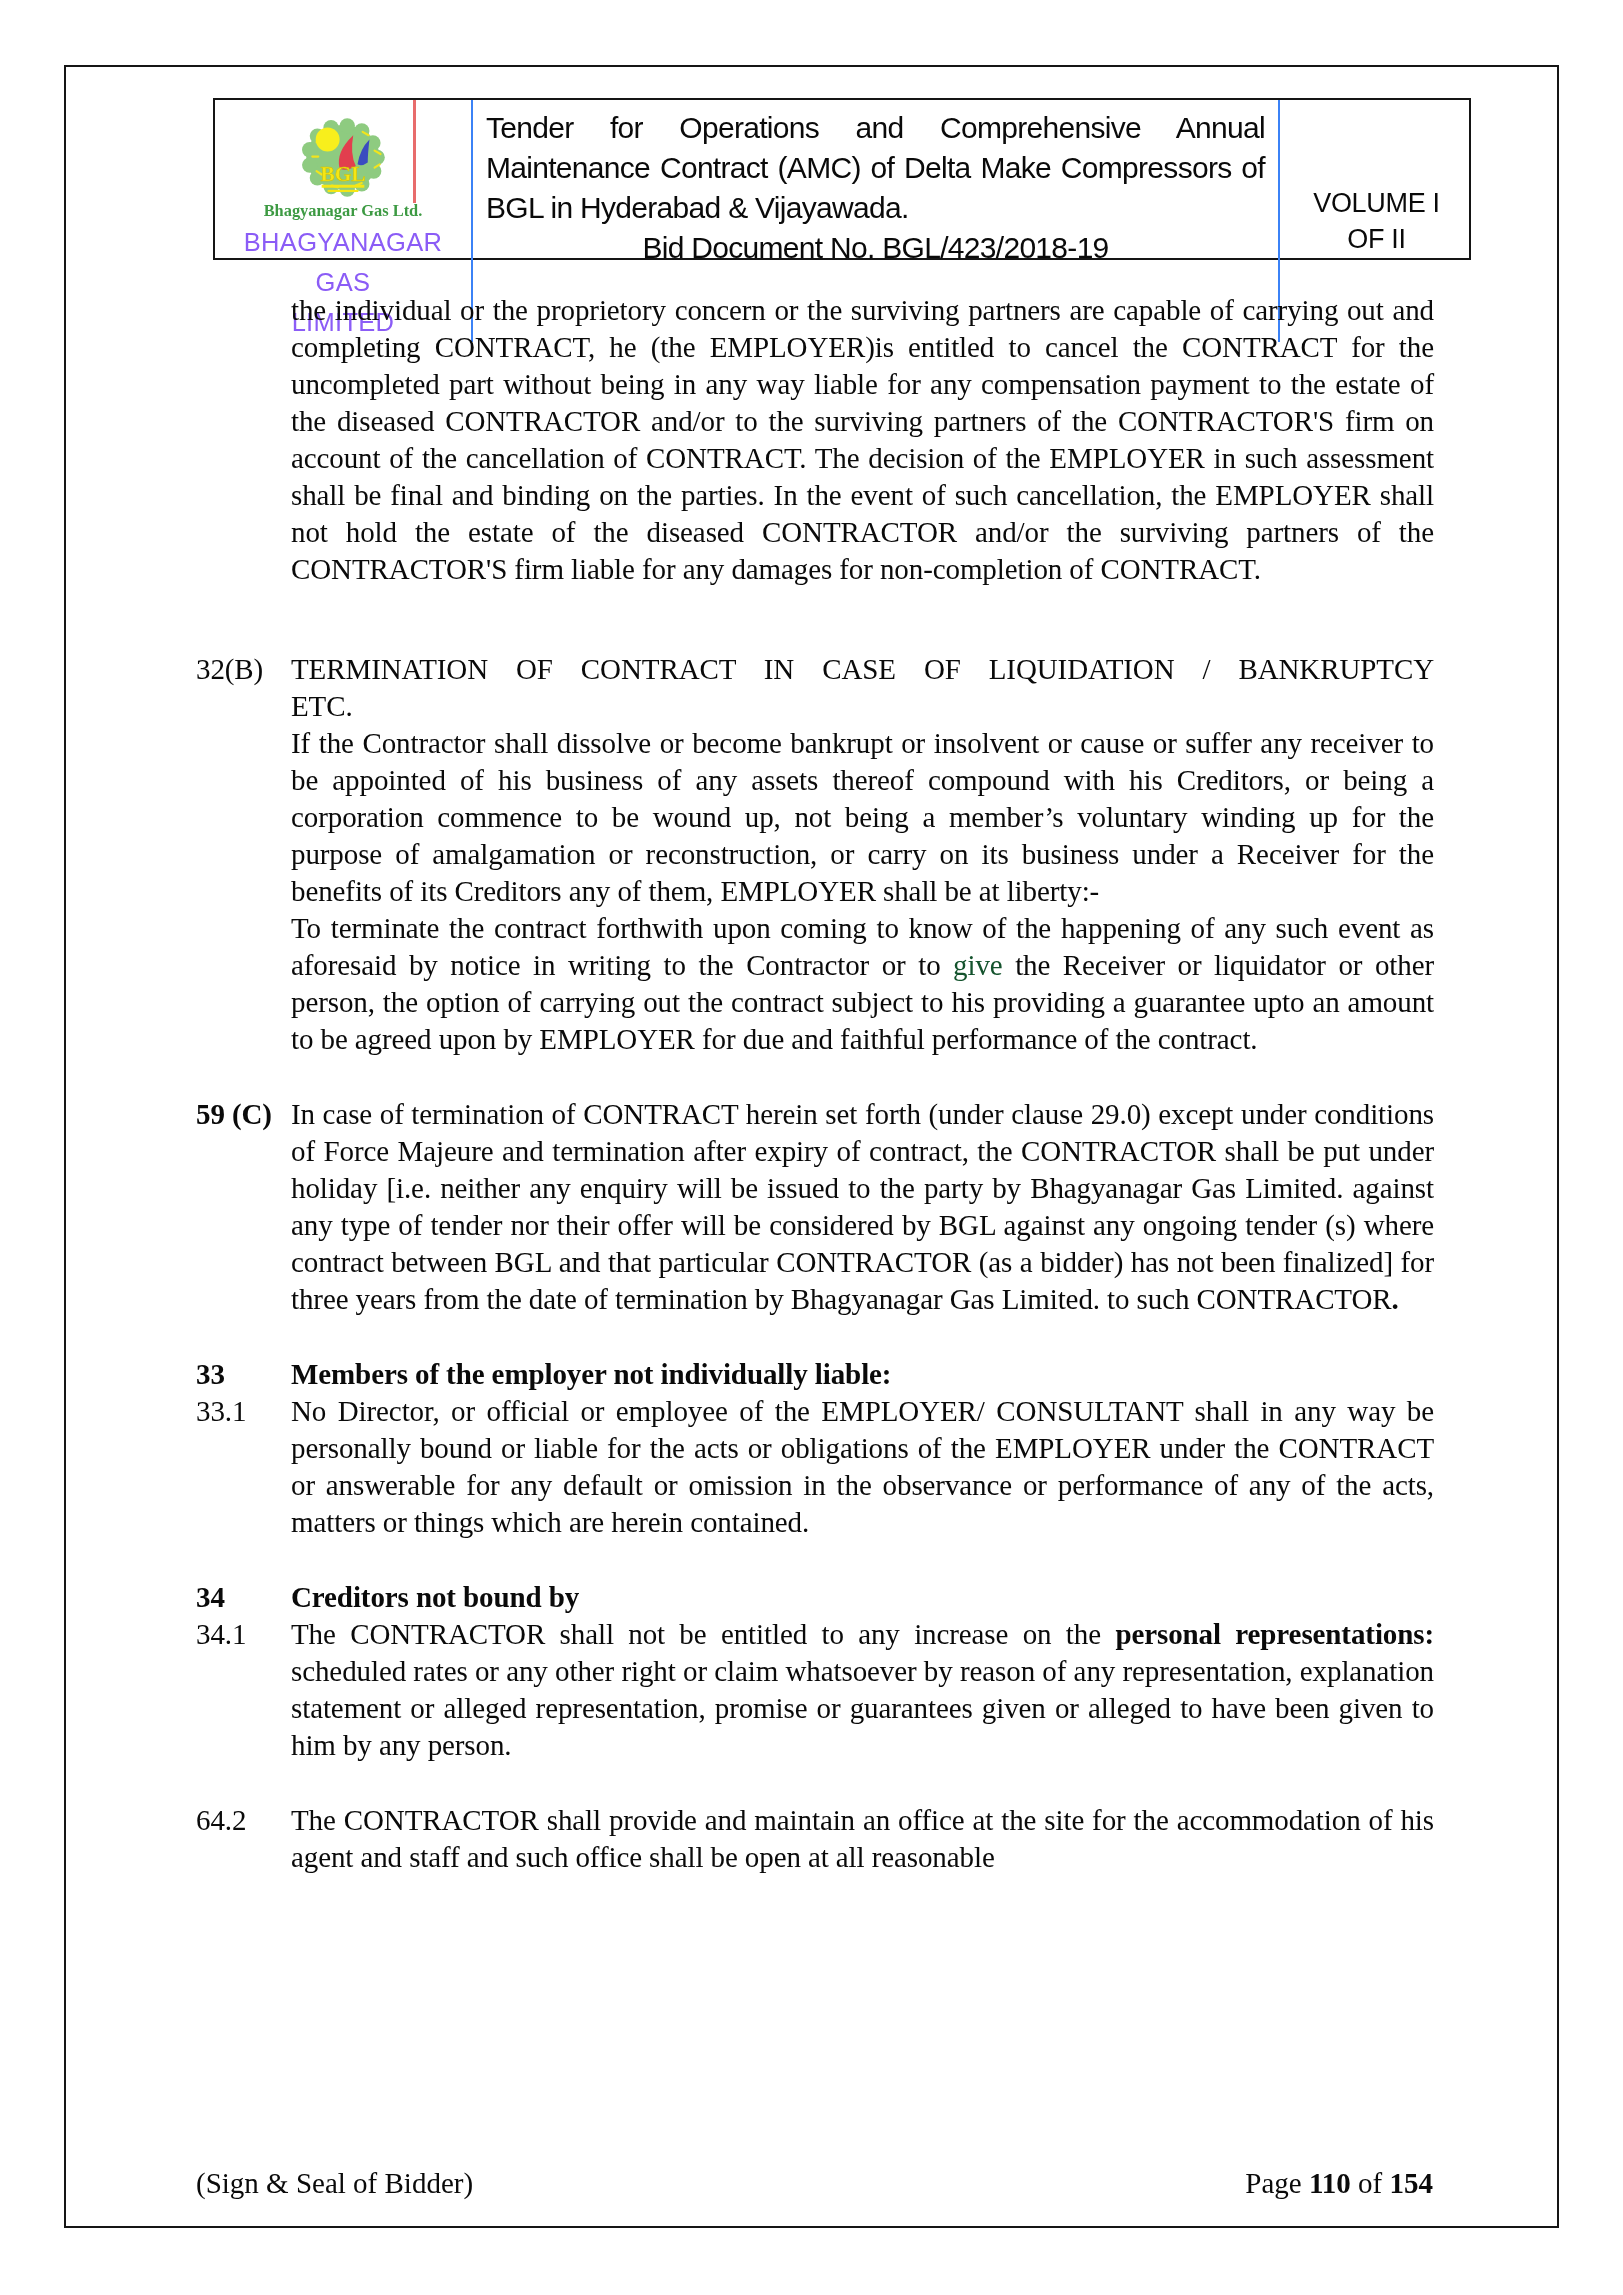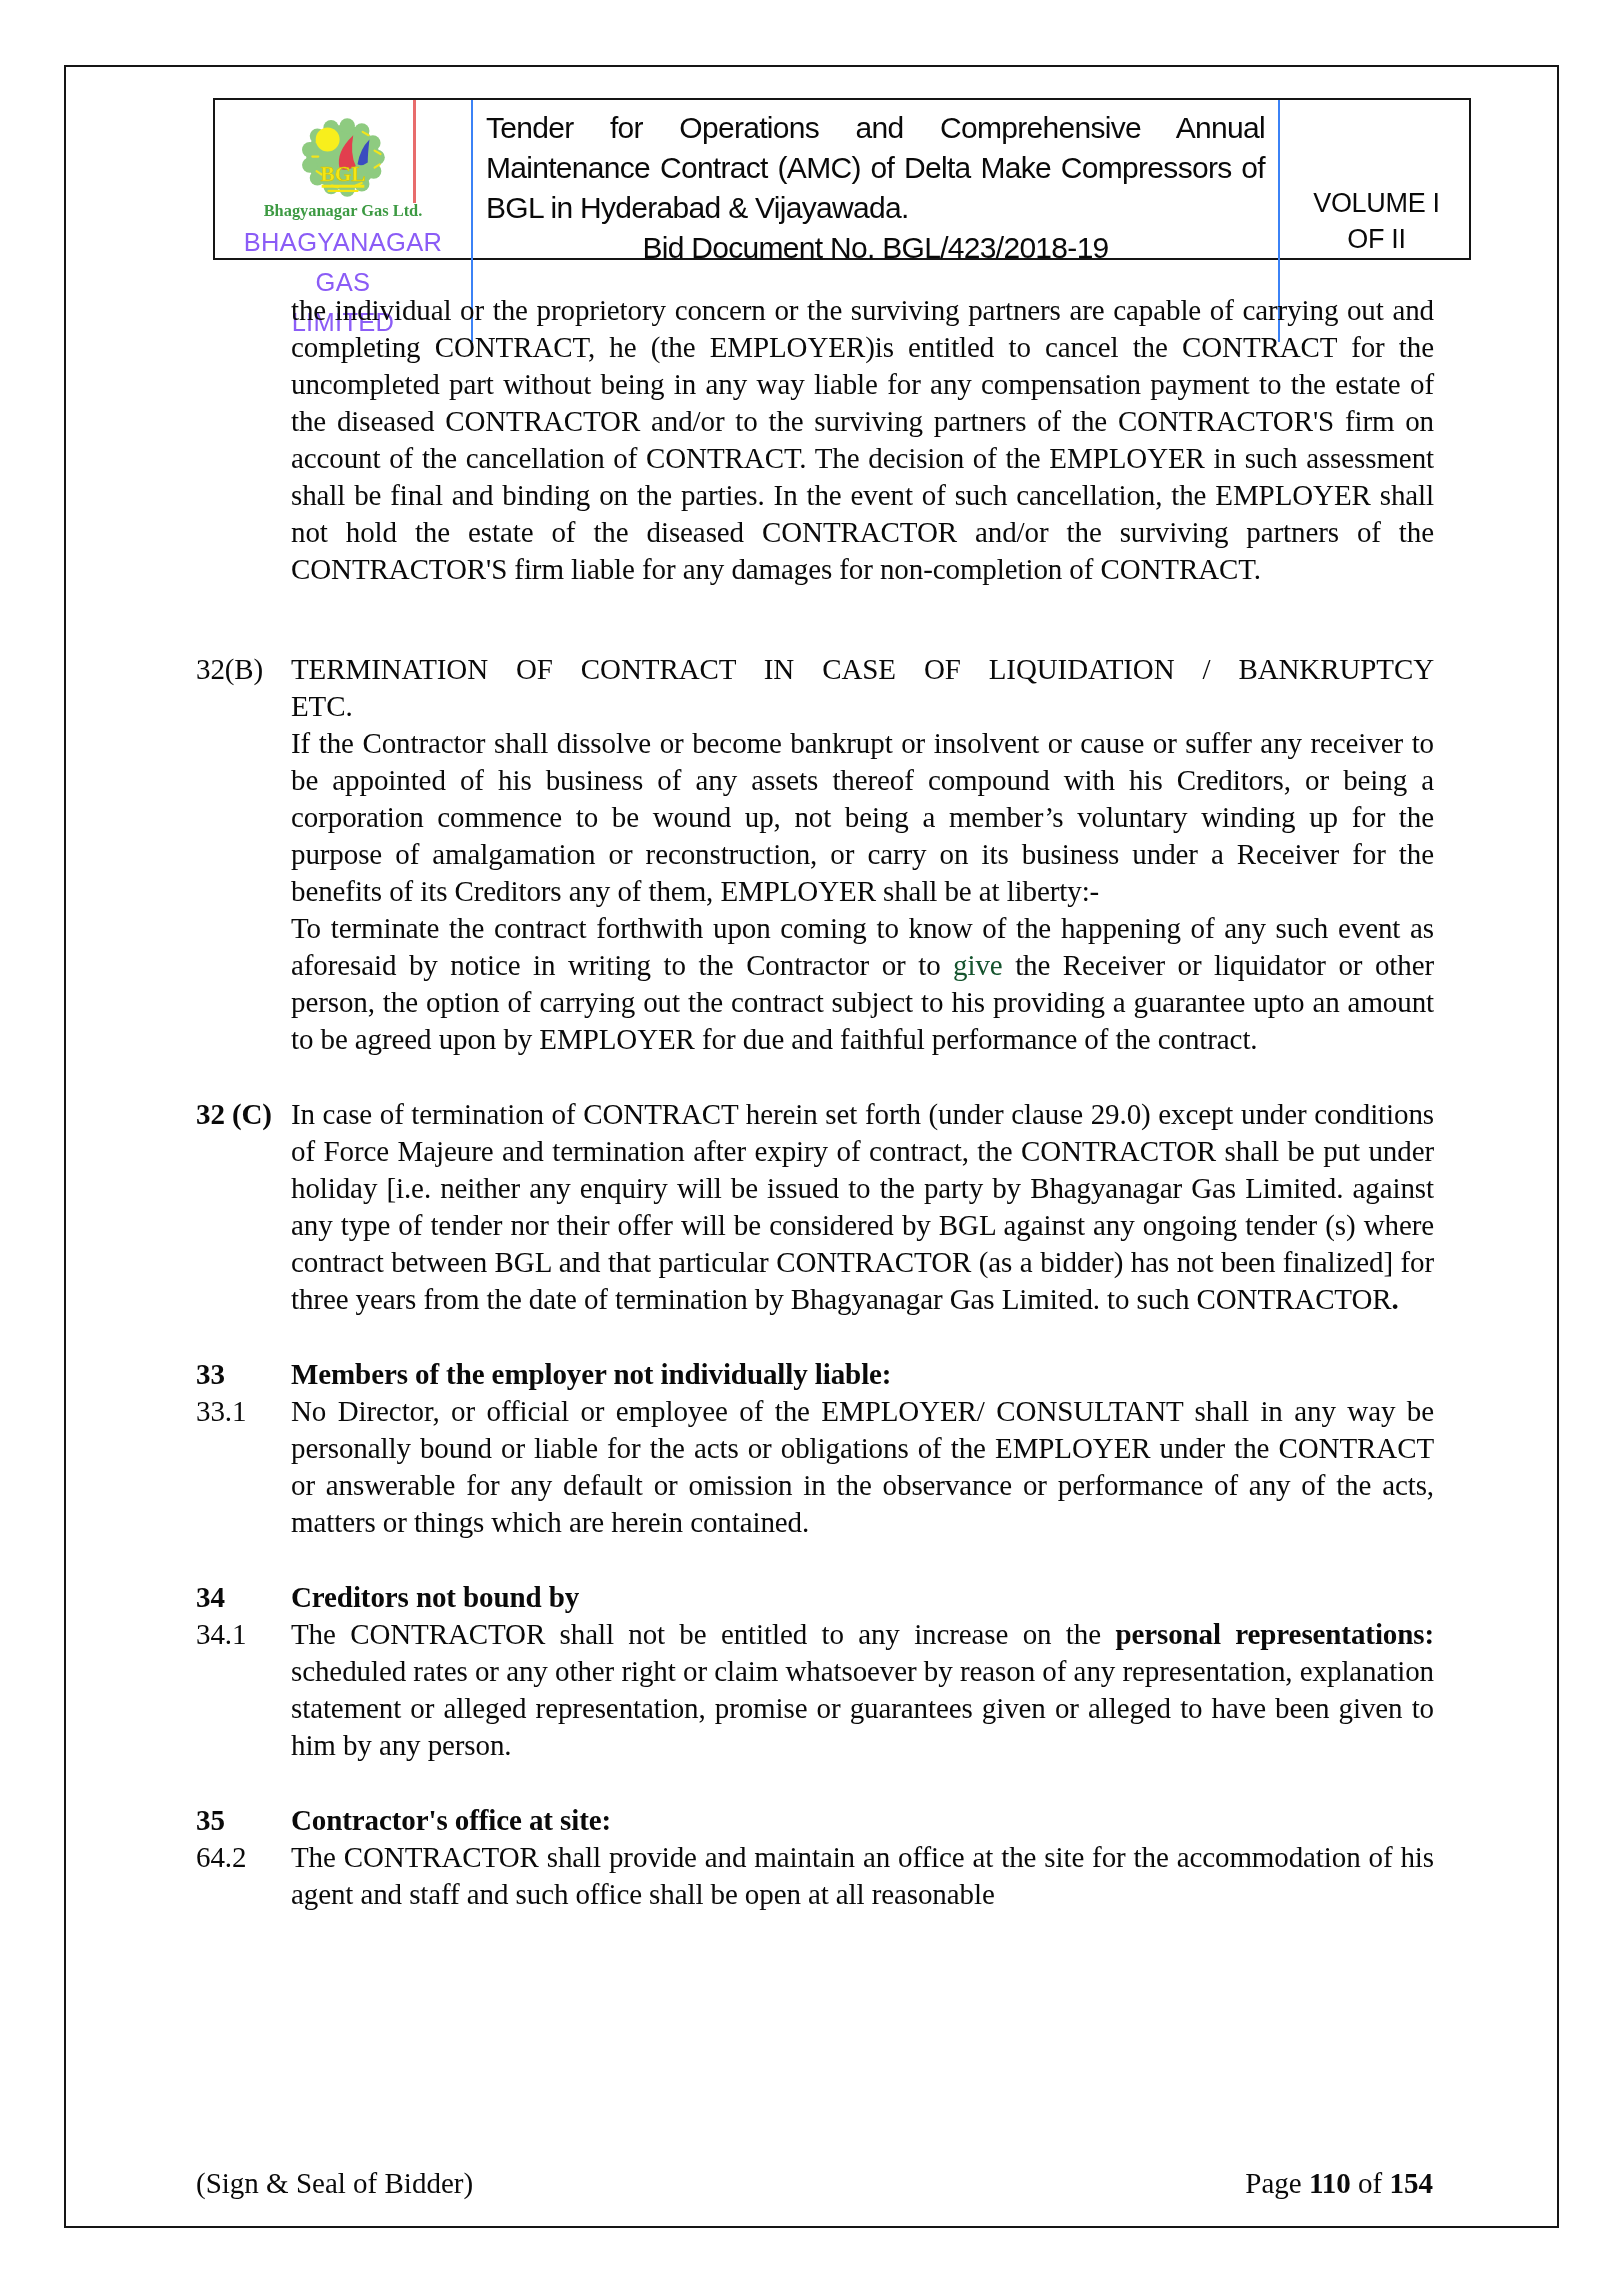--- a/index.html
+++ b/index.html
@@ -140,21 +140,21 @@
         <div class="para">If the Contractor shall dissolve or become bankrupt or insolvent or cause or suffer any receiver to be appointed of his business of any assets thereof compound with his Creditors, or being a corporation commence to be wound up, not being a member’s voluntary winding up for the purpose of amalgamation or reconstruction, or carry on its business under a Receiver for the benefits of its Creditors any of them, EMPLOYER shall be at liberty:-</div>
       </div>
       <div class="row">
         <div></div>
         <div class="para"><span>To terminate the contract forthwith upon coming to know of the happening of any such event as aforesaid by notice in writing to the Contractor or to </span><span class="link-blue">give</span><span> the Receiver or liquidator or other person, the option of carrying out the contract subject to his providing a guarantee upto an amount to be agreed upon by EMPLOYER for due and faithful performance of the contract.</span></div>
       </div>
     </div>
 
     <div class="section">
       <div class="row">
-        <div class="bold">32 (C)</div>
+        <div class="bold">59 (C)</div>
         <div class="para"><span>In case of termination of CONTRACT herein set forth (under clause 29.0) except under conditions of Force Majeure and termination after expiry of contract, the CONTRACTOR shall be put under holiday [i.e. neither any enquiry will be issued to the party by Bhagyanagar Gas Limited. against any type of tender nor their offer will be considered by BGL against any ongoing tender (s) where contract between BGL and that particular CONTRACTOR (as a bidder) has not been finalized] for three years from the date of termination by Bhagyanagar Gas Limited. to such CONTRACTOR</span><span class="bold">.</span></div>
       </div>
     </div>
 
     <div class="section">
       <div class="row">
         <div class="bold">33</div>
         <div class="bold">Members of the employer not individually liable:</div>
       </div>
       <div class="row">
@@ -169,24 +169,20 @@
         <div class="bold">Creditors not bound by</div>
       </div>
       <div class="row">
         <div>34.1</div>
         <div class="para"><span>The CONTRACTOR shall not be entitled to any increase on the </span><span class="bold">personal representations:</span><span> scheduled rates or any other right or claim whatsoever by reason of any representation, explanation statement or alleged representation, promise or guarantees given or alleged to have been given to him by any person.</span></div>
       </div>
     </div>
 
     <div class="section">
       <div class="row">
-        <div class="bold">35</div>
-        <div class="bold">Contractor's office at site:</div>
-      </div>
-      <div class="row">
         <div>64.2</div>
         <div class="para">The CONTRACTOR shall provide and maintain an office at the site for the accommodation of his agent and staff and such office shall be open at all reasonable</div>
       </div>
     </div>
 
   </div>
 
   <div class="footer">
     <div>(Sign &amp; Seal of Bidder)</div>
     <div><span>Page </span><span class="bold">110</span><span> of </span><span class="bold">154</span></div>

